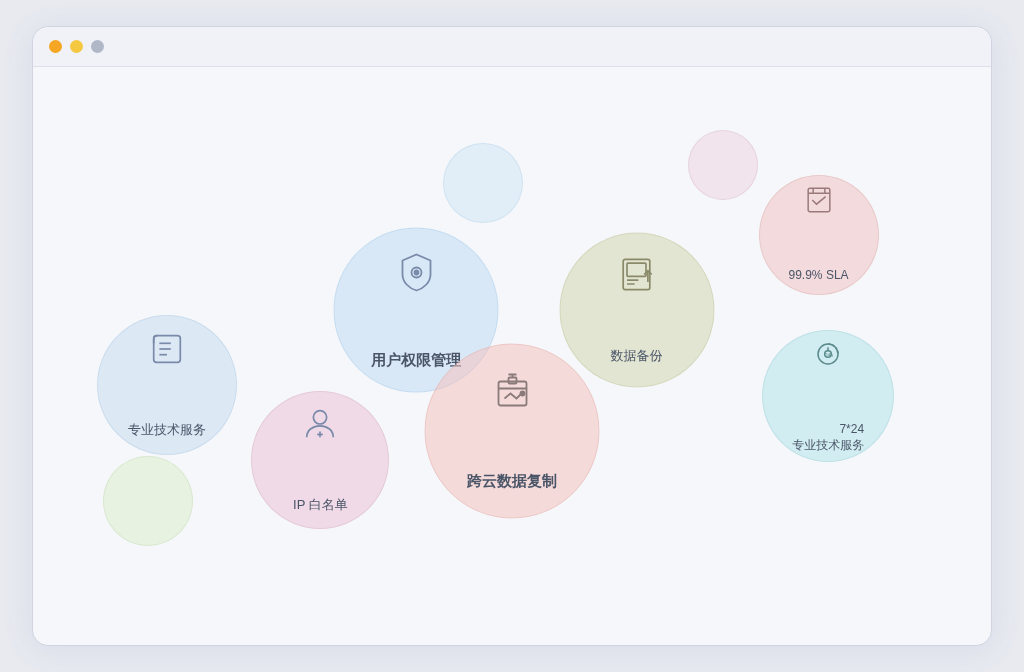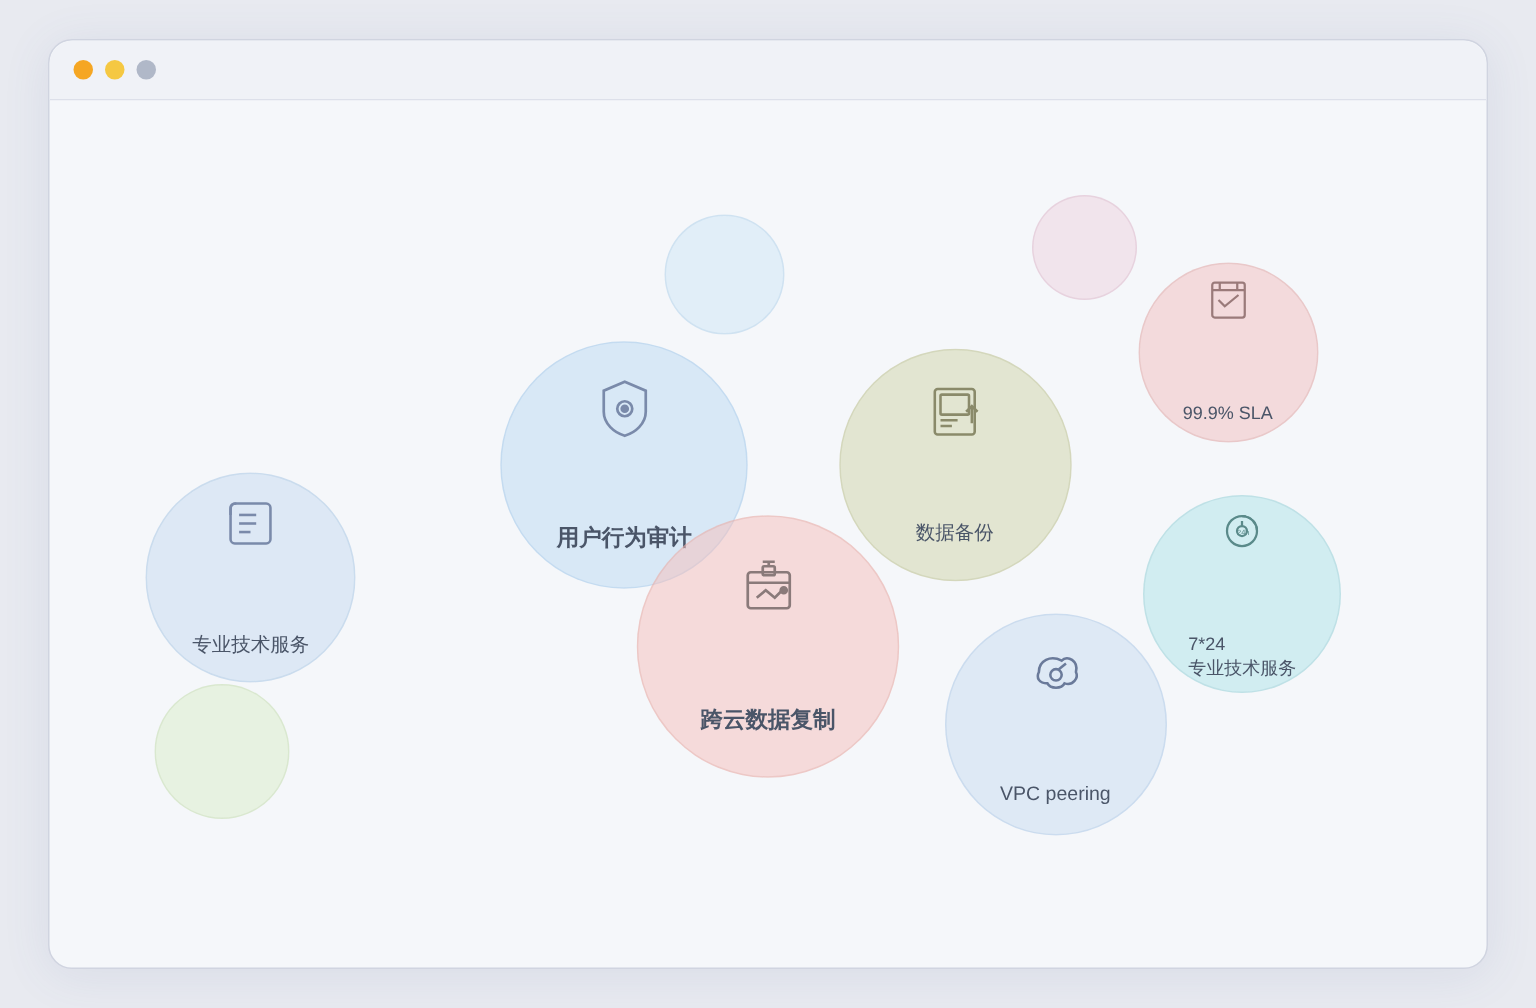--- a/index.html
+++ b/index.html
@@ -201,23 +201,32 @@
       </svg>
       <span class="bubble-label label-md">专业技术服务</span>
     </div>
 
     <div class="bubble b-permission">
       <svg class="icon-svg-lg" viewBox="0 0 44 44" fill="none" stroke="#7a8aaa" stroke-width="1.8">
         <path d="M22 4 L36 10 L36 24 C36 32 29 38 22 40 C15 38 8 32 8 24 L8 10 Z"></path>
         <circle cx="22" cy="22" r="5"></circle>
         <circle cx="22" cy="22" r="2" fill="#7a8aaa"></circle>
       </svg>
-      <span class="bubble-label label-lg">用户行为审计</span>
-    </div>
-
+      <span class="bubble-label label-lg">用户权限管理</span>
+    </div>
+
+    <div class="bubble b-ipwhitelist">
+      <svg class="icon-svg" viewBox="0 0 40 40" fill="none" stroke="#7a8aaa" stroke-width="1.8">
+        <circle cx="20" cy="13" r="7"></circle>
+        <path d="M6 34 C6 26 13 22 20 22 C27 22 34 26 34 34"></path>
+        <line x1="20" y1="28" x2="20" y2="34"></line>
+        <line x1="17" y1="31" x2="23" y2="31"></line>
+      </svg>
+      <span class="bubble-label label-md">IP 白名单</span>
+    </div>
 
     <div class="bubble b-crossdata">
       <svg class="icon-svg-lg" viewBox="0 0 44 44" fill="none" stroke="#8a7a7a" stroke-width="1.8">
         <rect x="8" y="10" width="28" height="24" rx="2"></rect>
         <line x1="8" y1="17" x2="36" y2="17"></line>
         <path d="M14 27 L20 22 L26 27 L32 21"></path>
         <circle cx="32" cy="22" r="2" fill="#8a7a7a"></circle>
         <rect x="18" y="6" width="8" height="6" rx="1"></rect>
         <line x1="22" y1="6" x2="22" y2="3"></line>
         <line x1="18" y1="3" x2="26" y2="3"></line>
@@ -249,27 +258,19 @@
     </div>
 
     <div class="bubble b-724">
       <svg class="icon-svg-sm" viewBox="0 0 36 36" fill="none" stroke="#5a8a8a" stroke-width="1.8">
         <circle cx="18" cy="18" r="12"></circle>
         <path d="M18 6 A12 12 0 0 1 30 18" stroke-dasharray="3 2"></path>
         <circle cx="18" cy="18" r="4"></circle>
         <line x1="18" y1="14" x2="18" y2="10"></line>
         <text x="14" y="21" font-size="6" fill="#5a8a8a" stroke="none">24h</text>
       </svg>
-      <span class="bubble-label label-sm" style="white-space:pre-line;text-align:left;">7*24
+      <span class="bubble-label label-sm" style="white-space:pre-line;text-align:right;">7*24
 专业技术服务</span>
     </div>
 
-    <div class="bubble b-vpc">
-      <svg class="icon-svg" viewBox="0 0 40 40" fill="none" stroke="#6a7a9a" stroke-width="1.8">
-        <path d="M8 20 C8 12 16 8 24 12 C28 8 36 12 34 20 C36 24 32 30 26 28 C24 32 16 32 14 28 C8 28 6 24 8 20Z"></path>
-        <circle cx="20" cy="22" r="4"></circle>
-        <line x1="22" y1="18" x2="27" y2="14"></line>
-      </svg>
-      <span class="bubble-label label-md">VPC peering</span>
-    </div>
 
   </div>
 </div>
 
 </body></html>

